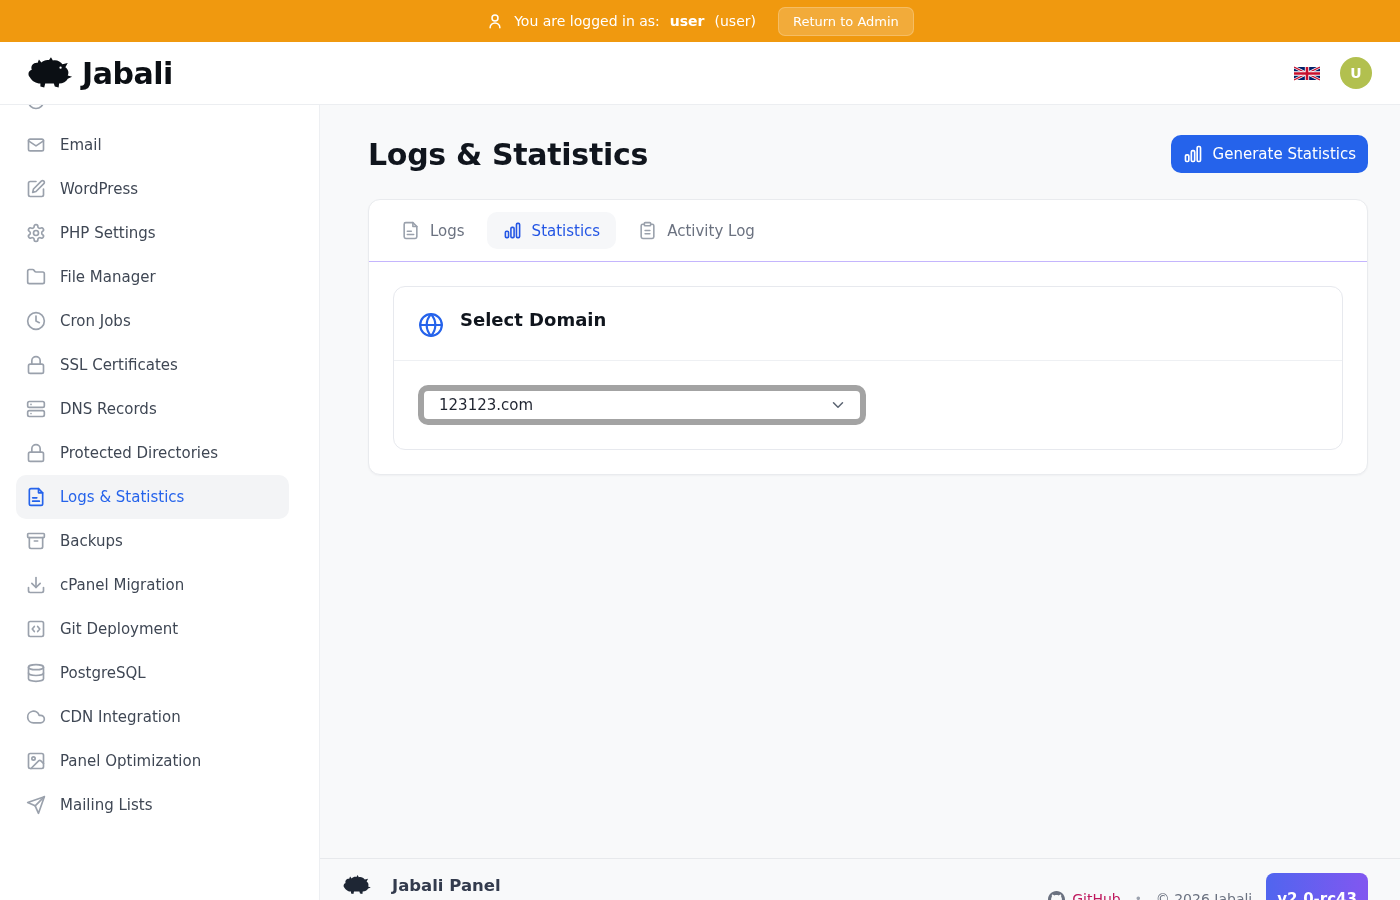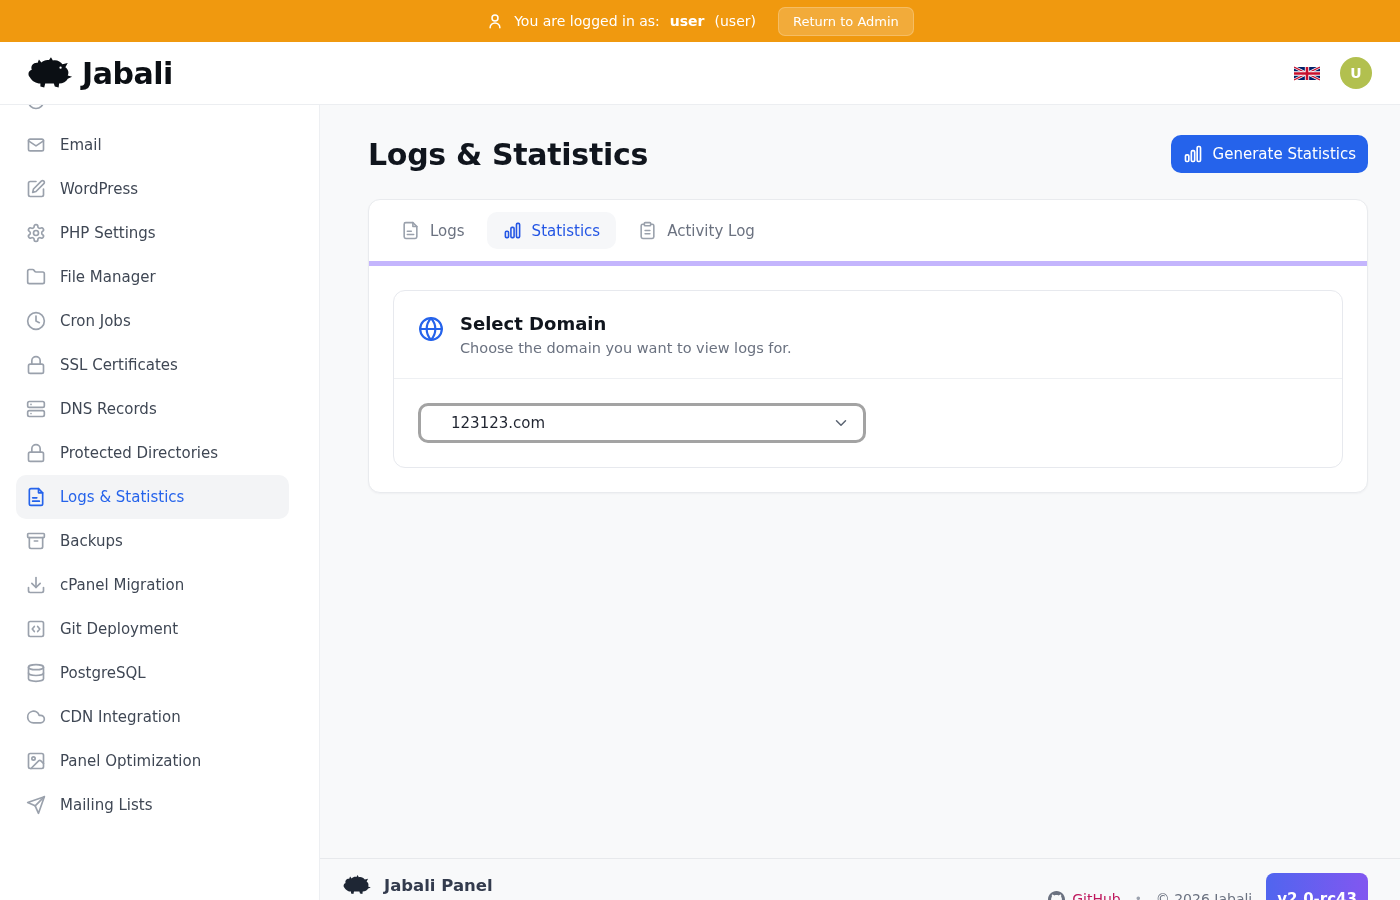--- a/index.html
+++ b/index.html
@@ -45,46 +45,46 @@
   .page-head { display:flex; align-items:center; justify-content:space-between; }
   .page-title { font-size:30px; font-weight:800; color:#10151D; letter-spacing:-0.3px; }
   .gen-btn { display:flex; align-items:center; gap:10px; background:#2563EB; color:#fff;
     border:none; border-radius:10px; height:38px; padding:0 12px; font-size:15px;
     font-family:inherit; cursor:pointer; }
   .gen-btn svg { width:20px; height:20px; stroke:#fff; }
 
   .card { margin-top:26px; background:#fff; border:1px solid #E9EBEE; border-radius:12px;
     box-shadow:0 1px 2px rgba(16,24,40,0.04); }
   .tabs { display:flex; align-items:center; gap:6px; padding:12px 16px;
-    border-bottom:5px solid #c4b5fd; }
+    border-bottom:1px solid #c4b5fd; }
   .tab { display:flex; align-items:center; gap:10px; padding:9px 16px; border-radius:10px;
     font-size:15px; color:#6B7280; cursor:pointer; }
   .tab svg { width:19px; height:19px; stroke:#9AA1AC; }
   .tab.active { background:#F6F7F9; color:#2456E4; }
   .tab.active svg { stroke:#2456E4; }
 
   .card-body { padding:24px; }
   .inner-card { border:1px solid #E7E9EE; border-radius:12px; background:#fff; }
   .inner-head { display:flex; align-items:flex-start; gap:16px; padding:22px 24px;
     border-bottom:1px solid #EEF0F3; }
   .inner-head svg { width:26px; height:26px; stroke:#2563EB; margin-top:3px; }
   .inner-title { font-size:18px; font-weight:bold; color:#10151D; }
   .inner-sub { font-size:14.5px; color:#6B7280; margin-top:6px; }
   .inner-body { padding:24px; }
-  .select { width:448px; height:40px; border:3px solid #a3a3a3; border-radius:10px;
-    display:flex; align-items:center; justify-content:space-between; padding:0 13px 0 30px;
+  .select { width:448px; height:40px; border:6px solid #a3a3a3; border-radius:10px;
+    display:flex; align-items:center; justify-content:space-between; padding:0 13px 0 15px;
     font-size:15px; color:#1F2430; background:#fff; cursor:pointer;gap:18px; }
   .select svg { width:18px; height:18px; stroke:#5B6472; }
 
   .spacer { flex:1; }
 
   
   .footer { border-top:1px solid #E7E9EC; height:42px; display:flex; align-items:flex-start;
     justify-content:space-between; padding:14px 32px 0 22px; }
-  .foot-left { display:flex; align-items:center; gap:12px; }
+  .foot-left { display:flex; align-items:center; gap:20px; }
   .foot-brand { font-size:16.5px; font-weight:bold; color:#333B4D; }
   .foot-right { display:flex; align-items:center; gap:14px; color:#6B7280; font-size:14px; }
   .foot-link { display:flex; align-items:center; gap:7px; color:#be185d; cursor:pointer; }
   .foot-link svg { width:17px; height:17px; fill:#6B7280; }
   .dot { color:#9CA3AF; font-size:12px; }
   .badge { background:linear-gradient(90deg,#5065EF,#8257F0); color:#fff; font-size:15px;
     font-weight:bold; padding:17px 11px; border-radius:8px; }
 
   .ico { fill:none; stroke-width:2; stroke-linecap:round; stroke-linejoin:round; }
 </style>
@@ -302,21 +302,20 @@
         <div class="card-body">
           <div class="inner-card">
             <div class="inner-head">
               <svg class="ico" viewBox="0 0 24 24">
                   <circle cx="12" cy="12" r="10"></circle>
                   <path d="M12 2a14.5 14.5 0 0 0 0 20 14.5 14.5 0 0 0 0-20"></path>
                   <path d="M2 12h20"></path>
                 </svg>
               <div>
                 <div class="inner-title">Select Domain</div>
-                <div class="inner-sub">Choose the domain you want to view logs for.</div>
               </div>
             </div>
             <div class="inner-body">
               <div class="select">
                 <span>123123.com</span>
                 <svg class="ico" viewBox="0 0 24 24">
                     <path d="m6 9 6 6 6-6"></path>
                   </svg>
               </div>
             </div>

